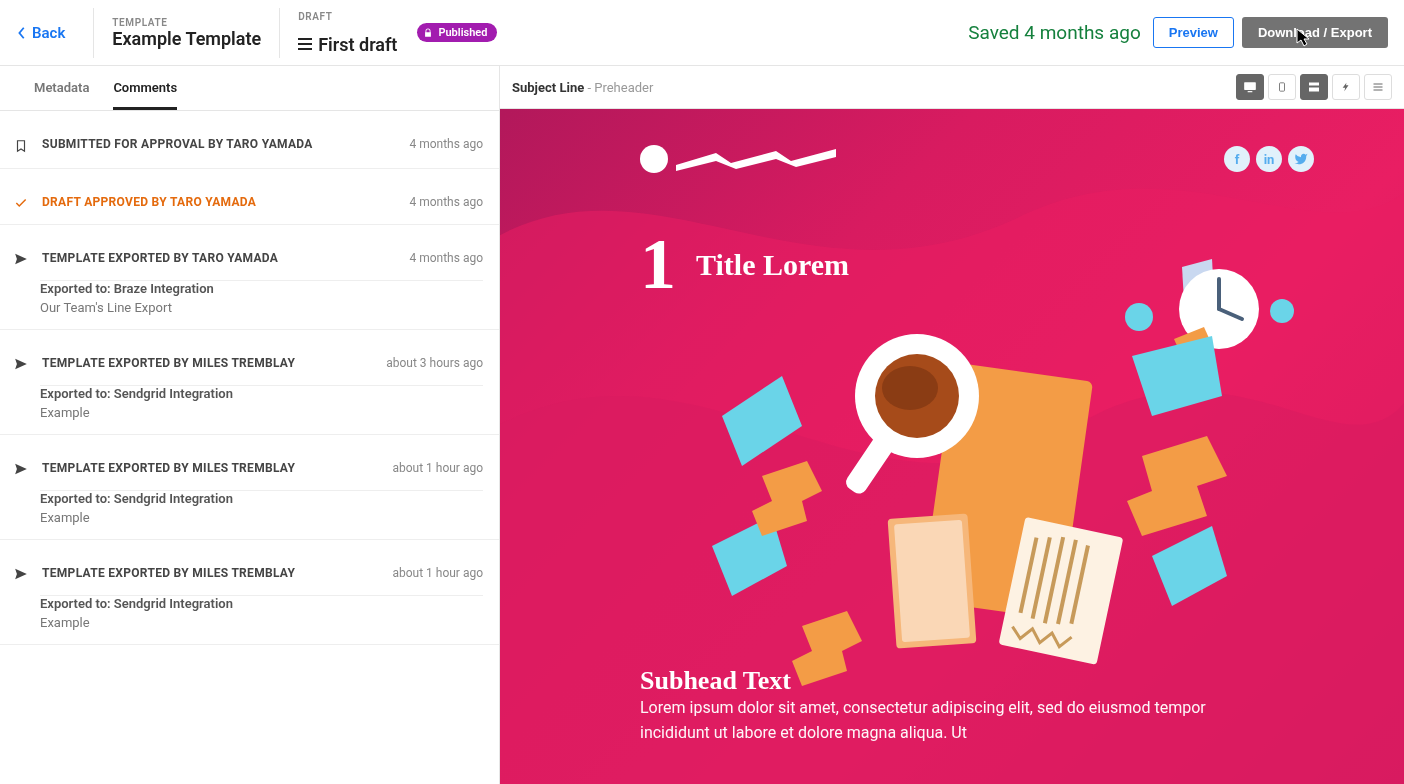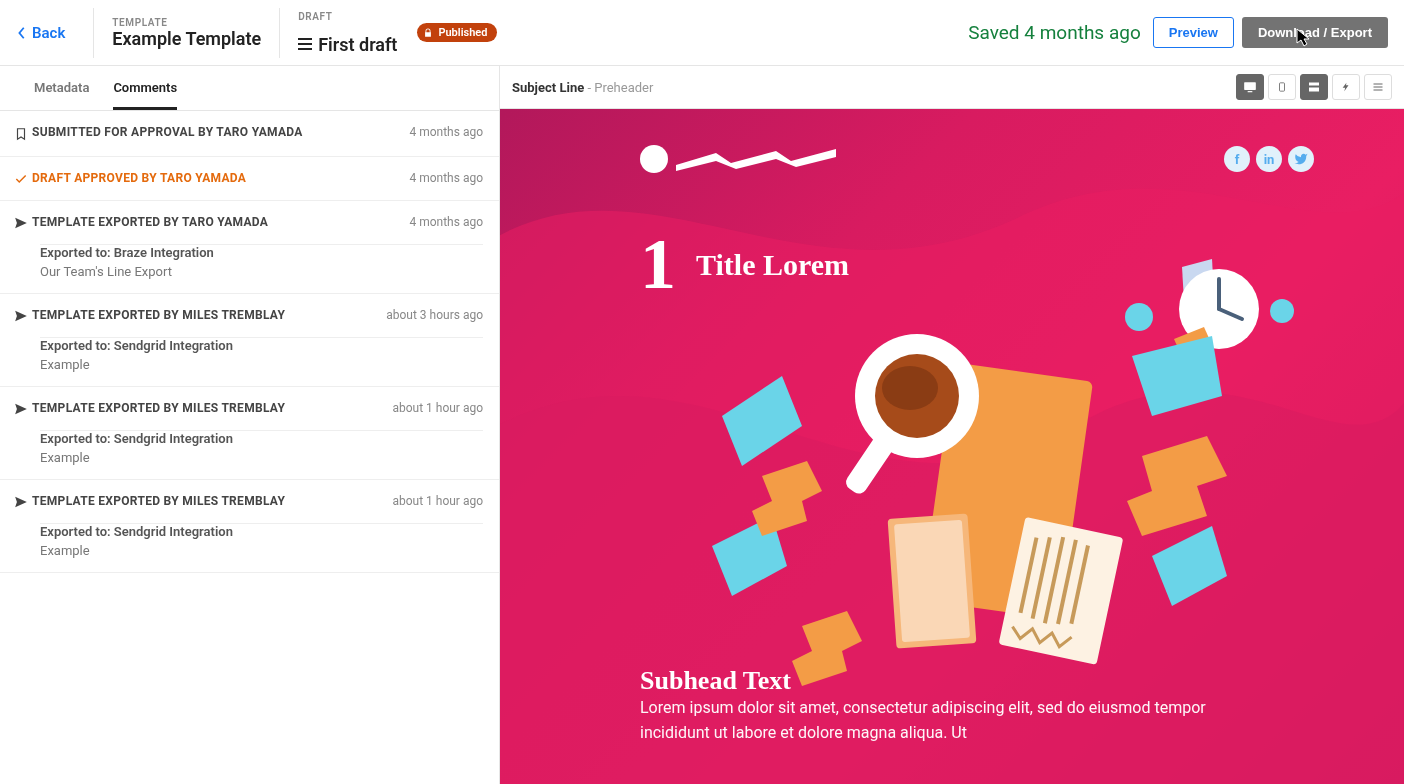--- a/index.html
+++ b/index.html
@@ -7,35 +7,35 @@
 .topbar { display: flex; align-items: center; height: 66px; border-bottom: 1px solid #e5e5e5; padding: 0 16px; }
 .back { display: flex; align-items: center; color: #1976f2; font-weight: 600; font-size: 15px; cursor: pointer; padding-right: 18px; }
 .back svg { margin-right: 4px; }
 .divider { width: 1px; height: 50px; background: #e5e5e5; margin: 0 10px; }
 .meta-block { display: flex; flex-direction: column; justify-content: center; padding: 0 8px; }
 .meta-label { font-size: 10px; letter-spacing: 0.6px; color: #888; text-transform: uppercase; font-weight: 600; }
 .meta-value { font-size: 18px; font-weight: 600; color: #222; }
 .draft-row { display: flex; align-items: center; gap: 6px; margin-top: 12px; }
 .burger { display: inline-flex; flex-direction: column; gap: 3px; }
 .burger span { width: 14px; height: 2px; background: #222; }
-.badge { background: #c2410c; color: #fff; font-size: 11px; font-weight: 600; border-radius: 12px; padding: 3px 10px 3px 6px; display: inline-flex; align-items: center; gap: 5px; margin-left: 12px; }
+.badge { background: #a21caf; color: #fff; font-size: 11px; font-weight: 600; border-radius: 12px; padding: 3px 10px 3px 6px; display: inline-flex; align-items: center; gap: 5px; margin-left: 12px; }
 .badge svg { width: 10px; height: 10px; }
 .spacer { flex: 1; }
 .saved { color: #15803d; font-size: 19px; margin-right: 12px; }
 .btn { border-radius: 3px; padding: 7px 15px; font-size: 13px; font-weight: 600; cursor: pointer; border: 1px solid transparent; }
 .btn-outline { background: #fff; border-color: #1976f2; color: #1976f2; margin-right: 8px; }
 .btn-primary { background: #737373; color: #fff; }
 .cols { display: flex; height: calc(784px - 50px); }
 .left { width: 500px; display: flex; flex-direction: column; border-right: 1px solid #e5e5e5; background: #fff; }
 .tabs { display: flex; gap: 24px; padding: 14px 34px 0; border-bottom: 1px solid #e5e5e5; }
 .tab { color: #777; font-size: 13px; font-weight: 600; padding-bottom: 12px; cursor: pointer; }
 .tab.active { color: #222; border-bottom: 3px solid #222; }
 .feed { overflow-y: auto; }
 .item { padding: 14px 16px 14px 12px; border-bottom: 1px solid #eee; }
-.item-head { display: flex; align-items: flex-start; gap: 2px; }
+.item-head { display: flex; align-items: flex-start; gap: 12px; margin-top: 12px; }
 .icon-col { width: 18px; display: flex; justify-content: center; margin-top: 1px; }
 .item-title { font-size: 12px; letter-spacing: 0.3px; font-weight: 700; color: #444; text-transform: uppercase; flex: 1; }
 .item-title.orange { color: #e46a0d; }
 .item-time { color: #888; font-size: 12px; white-space: nowrap; }
 .sub { margin: 14px 0 0 28px; border-top: 1px solid #eee; padding-top: 0; }
 .sub-line1 { font-size: 13px; font-weight: 600; color: #555; margin-bottom: 4px; }
 .sub-line2 { font-size: 13px; color: #777; }
 .right { flex: 1; display: flex; flex-direction: column; background: #fff; }
 .right-top { display: flex; align-items: center; justify-content: space-between; padding: 8px 12px; border-bottom: 1px solid #e5e5e5; }
 .subject { font-size: 13px; }

